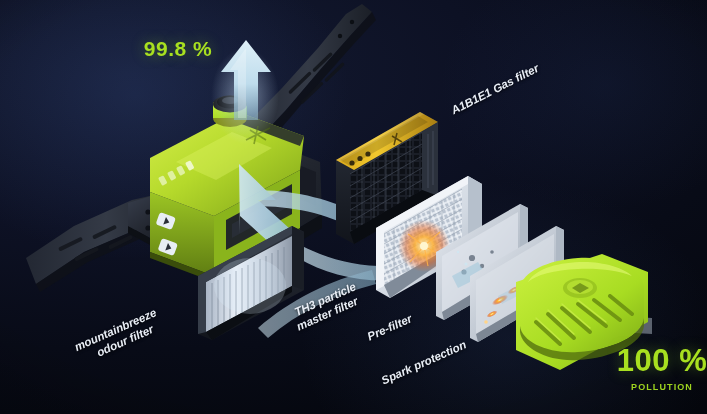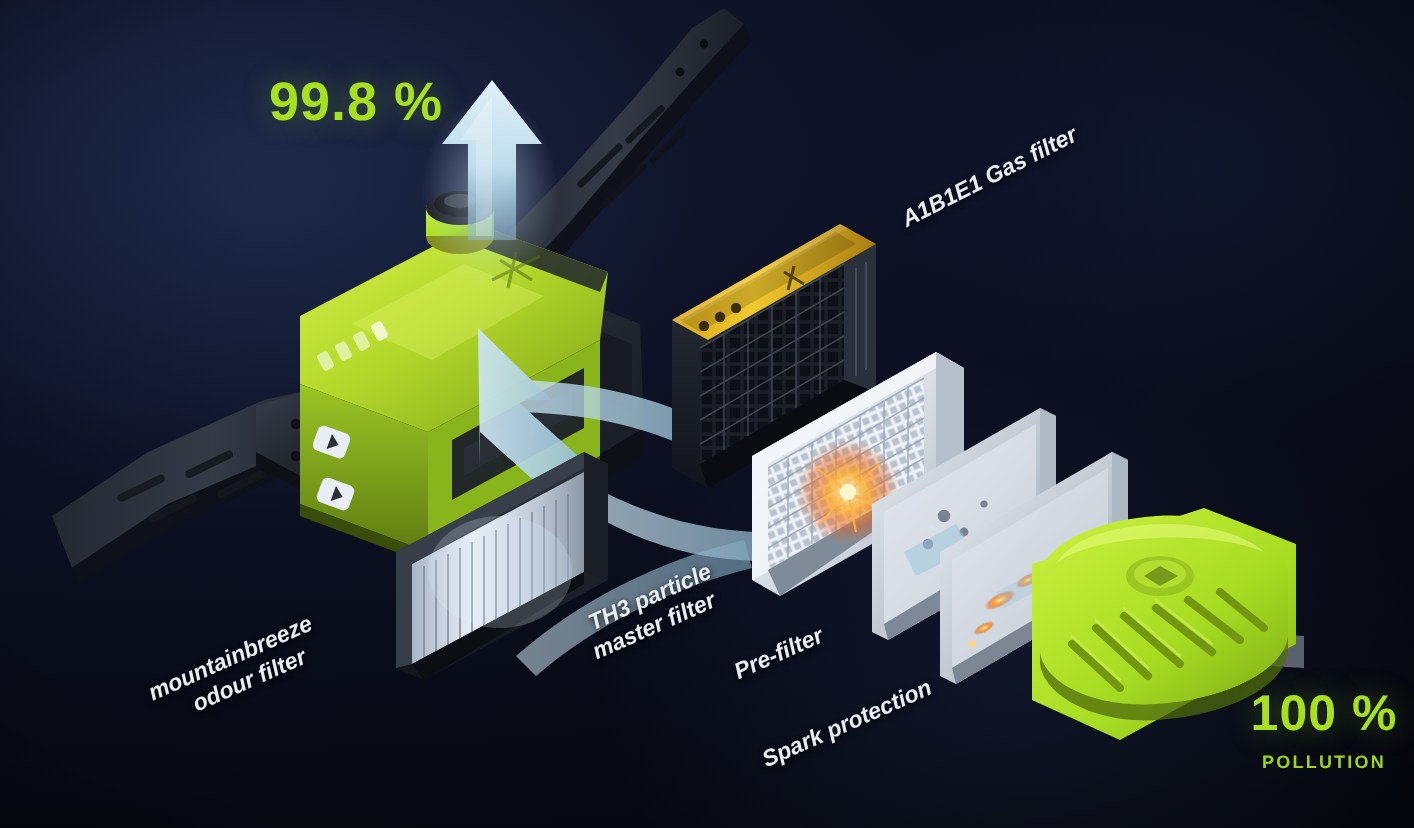--- a/index.html
+++ b/index.html
@@ -20,31 +20,31 @@
   .glow.b{ left:300px; top:180px; width:420px; height:320px;
            background:radial-gradient(closest-side, rgba(55,80,135,.18), rgba(0,0,0,0)); }
   .glow.c{ left:440px; top:-40px; width:330px; height:250px;
            background:radial-gradient(closest-side, rgba(40,60,110,.16), rgba(0,0,0,0)); }
   .vig{ position:absolute; inset:0;
         background:radial-gradient(130% 120% at 50% 45%, rgba(0,0,0,0) 45%, rgba(0,0,0,.55) 100%); }
 
   
   .stat{ position:absolute; text-align:center; }
   .stat .num{
-    font-size:27px; font-weight:700; letter-spacing:.5px;
+    font-size:21px; font-weight:700; letter-spacing:.5px;
     color:#a8e020; line-height:1;
     text-shadow:0 0 14px rgba(150,220,40,.35);
   }
   .stat .cap{
     margin-top:6px; font-size:9px; font-weight:700; letter-spacing:1.1px;
     color:#9ed41f;
   }
   #stat-clean{ left:118px; top:38px; width:120px; }
   #stat-poll { left:616px; top:345px; width:92px; }
-  #stat-poll .num{ font-size:25px; }
+  #stat-poll .num{ font-size:31px; }
 
   
   .lbl{
     position:absolute; color:#e9eef6; font-size:11.5px; font-style:italic;
     font-weight:600; line-height:1.22; white-space:nowrap;
     text-shadow:0 1px 3px rgba(0,0,0,.85);
   }
   #lbl-gas   { left:452px; top:104px; transform:rotate(-27deg); transform-origin:left center; }
   #lbl-odour { left:78px;  top:340px; transform:rotate(-24deg); transform-origin:left center; }
   #lbl-th3   { left:298px; top:305px; transform:rotate(-24deg); transform-origin:left center; }

